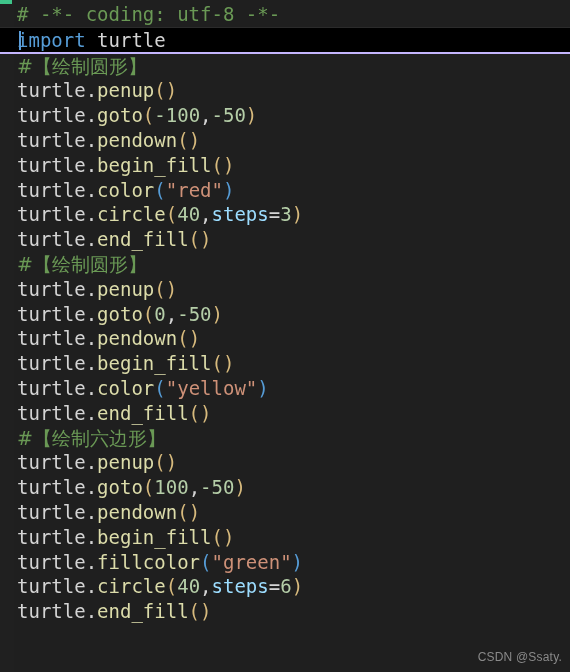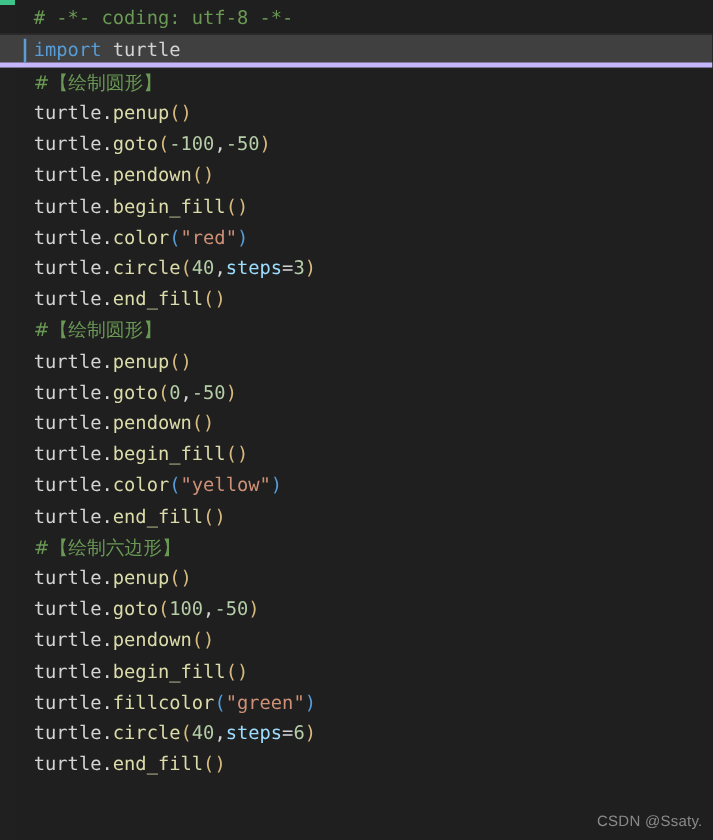--- a/index.html
+++ b/index.html
@@ -45,33 +45,33 @@
     left: 0; top: 0;
     width: 570px;
     padding-top: 2px;
     box-sizing: border-box;
   }
 
   .line {
     position: relative;
     height: 24.8px;
     line-height: 24.8px;
-    padding-left: 27px;
+    padding-left: 17px;
     white-space: pre;
-    font-size: 15px;
+    font-size: 19px;
     letter-spacing: 0px;
     color: #d4d4d4;
     box-sizing: border-box;
   }
 
   
   .line.active {
-    background: #404040;
+    background: #000000;
     border-top: 1px solid #2b2b2b;
-    border-bottom: 4px solid #c4b5fd;
+    border-bottom: 2px solid #c4b5fd;
     height: 26.8px;
     line-height: 24.8px;
   }
   .line.active::before {
     content: "";
     position: absolute;
     left: 19px;
     top: 3px;
     width: 1.5px;
     height: 19px;

